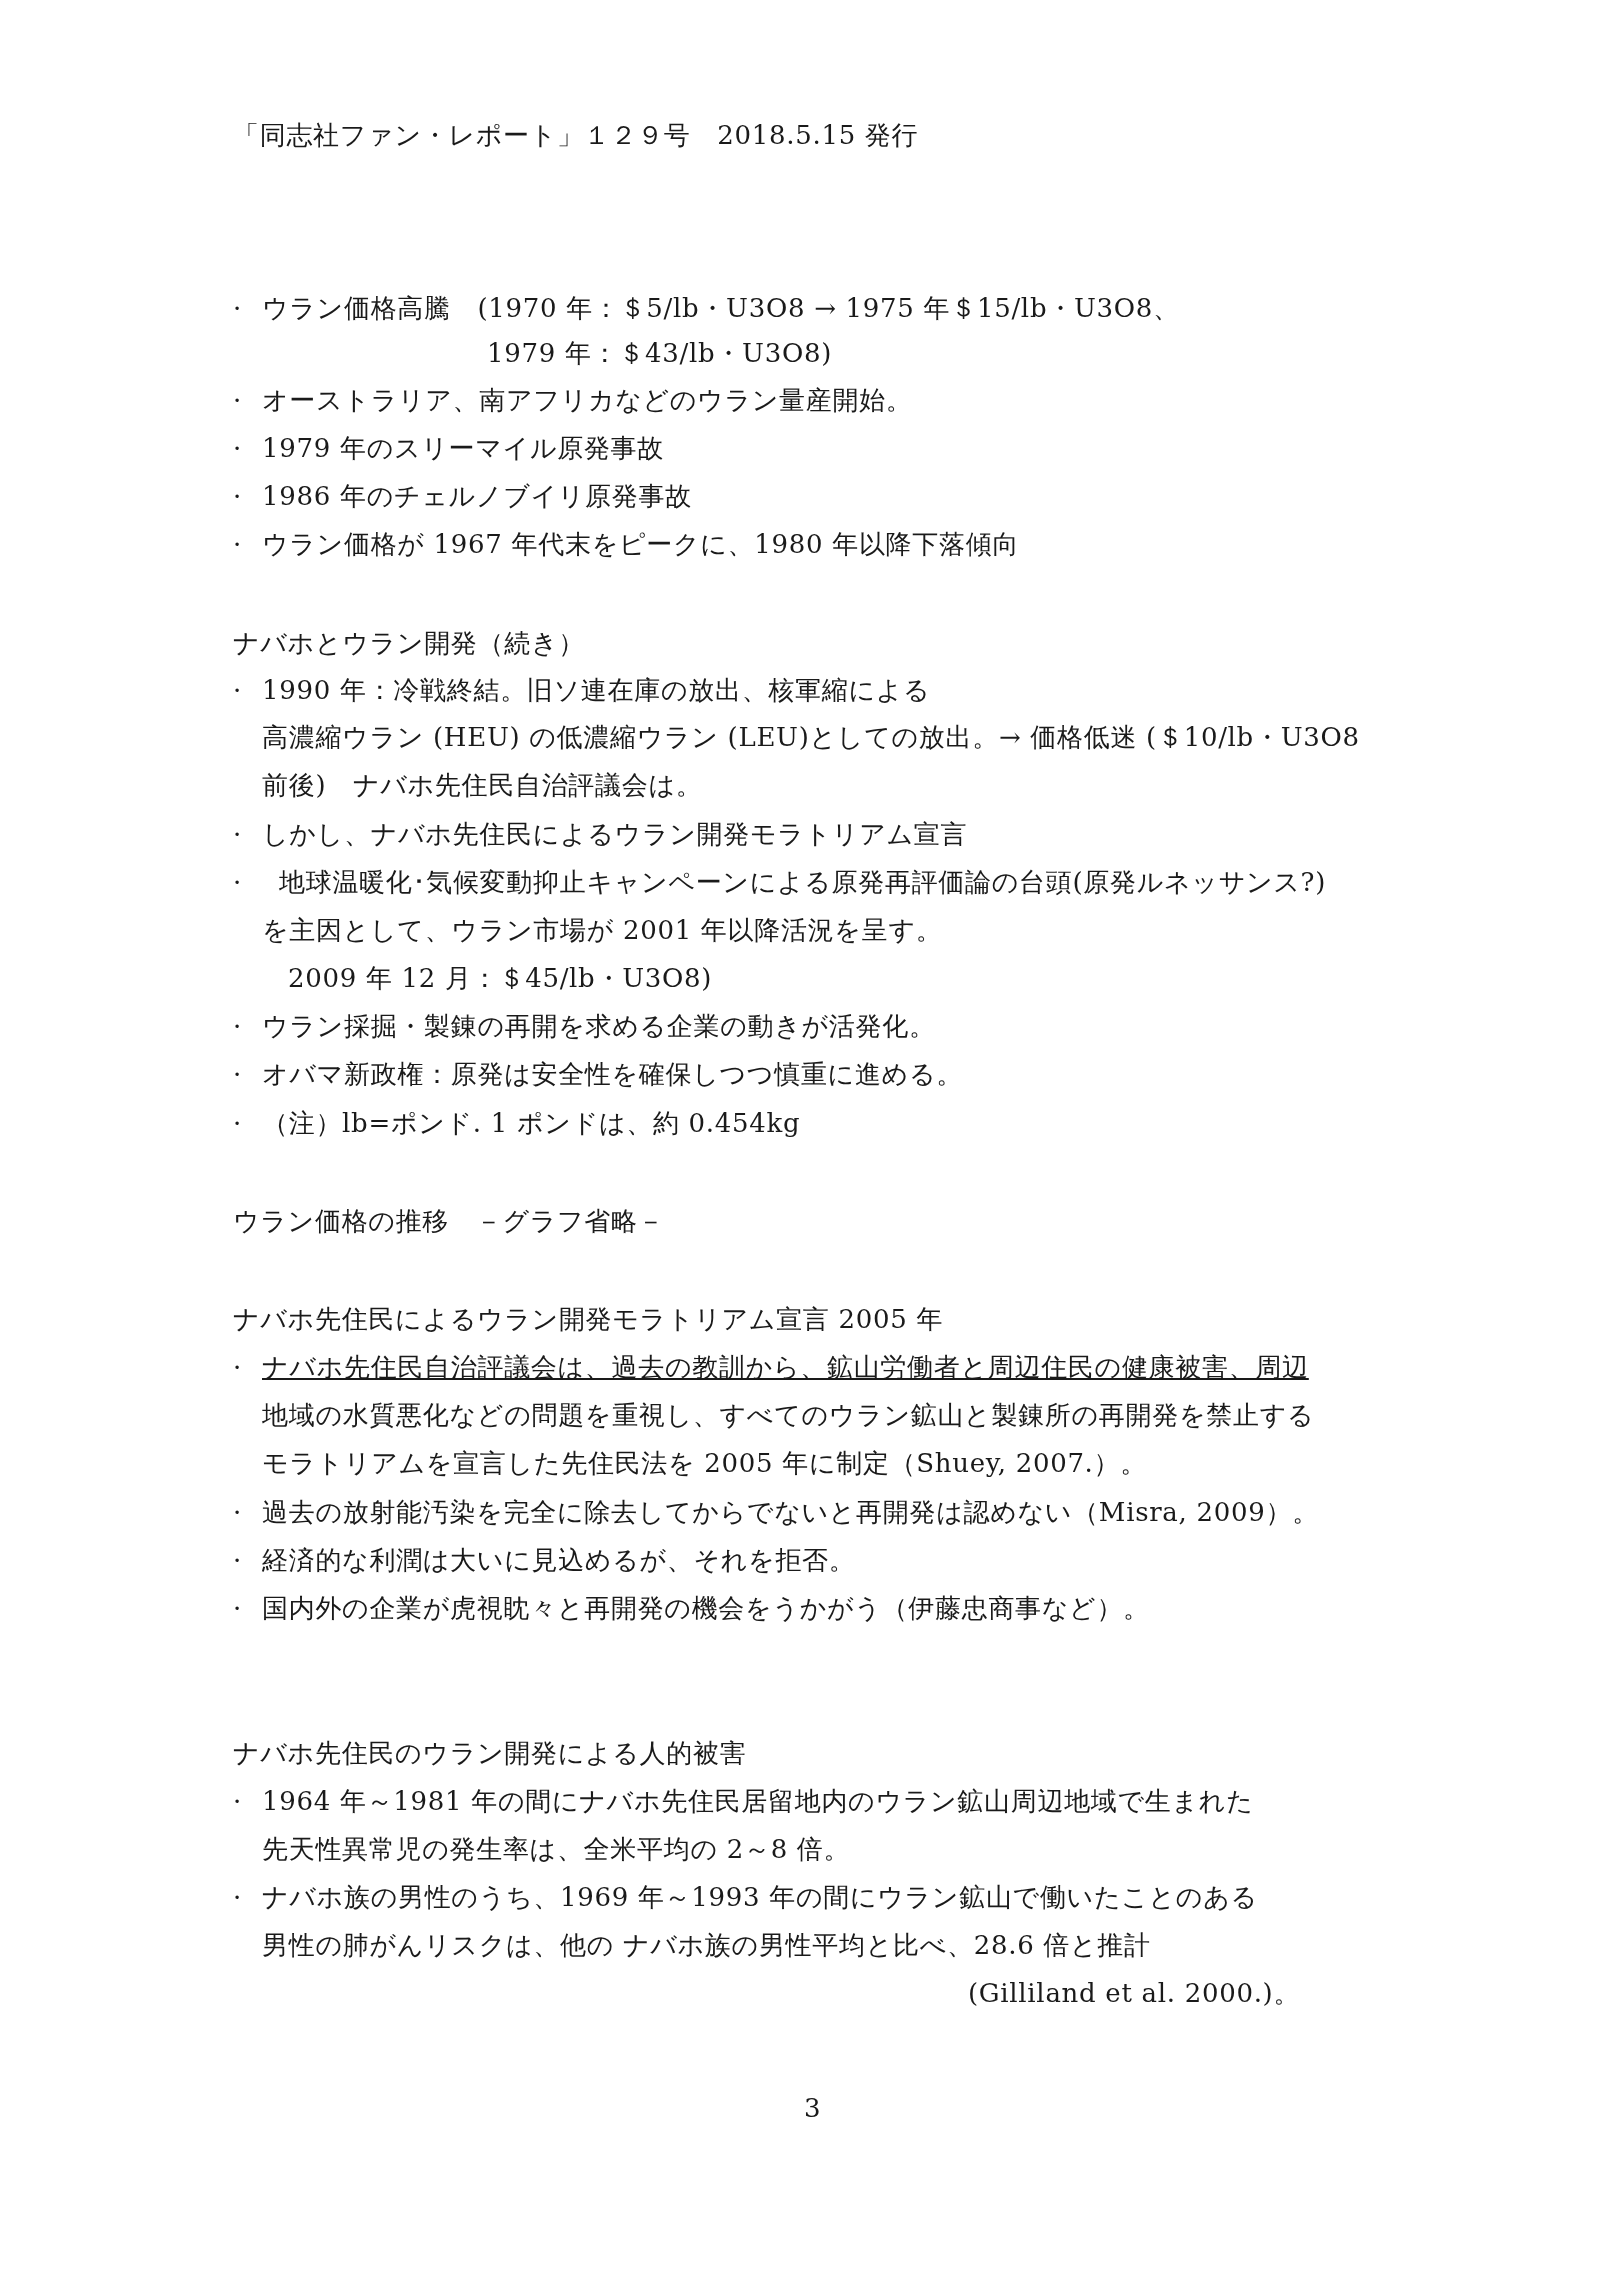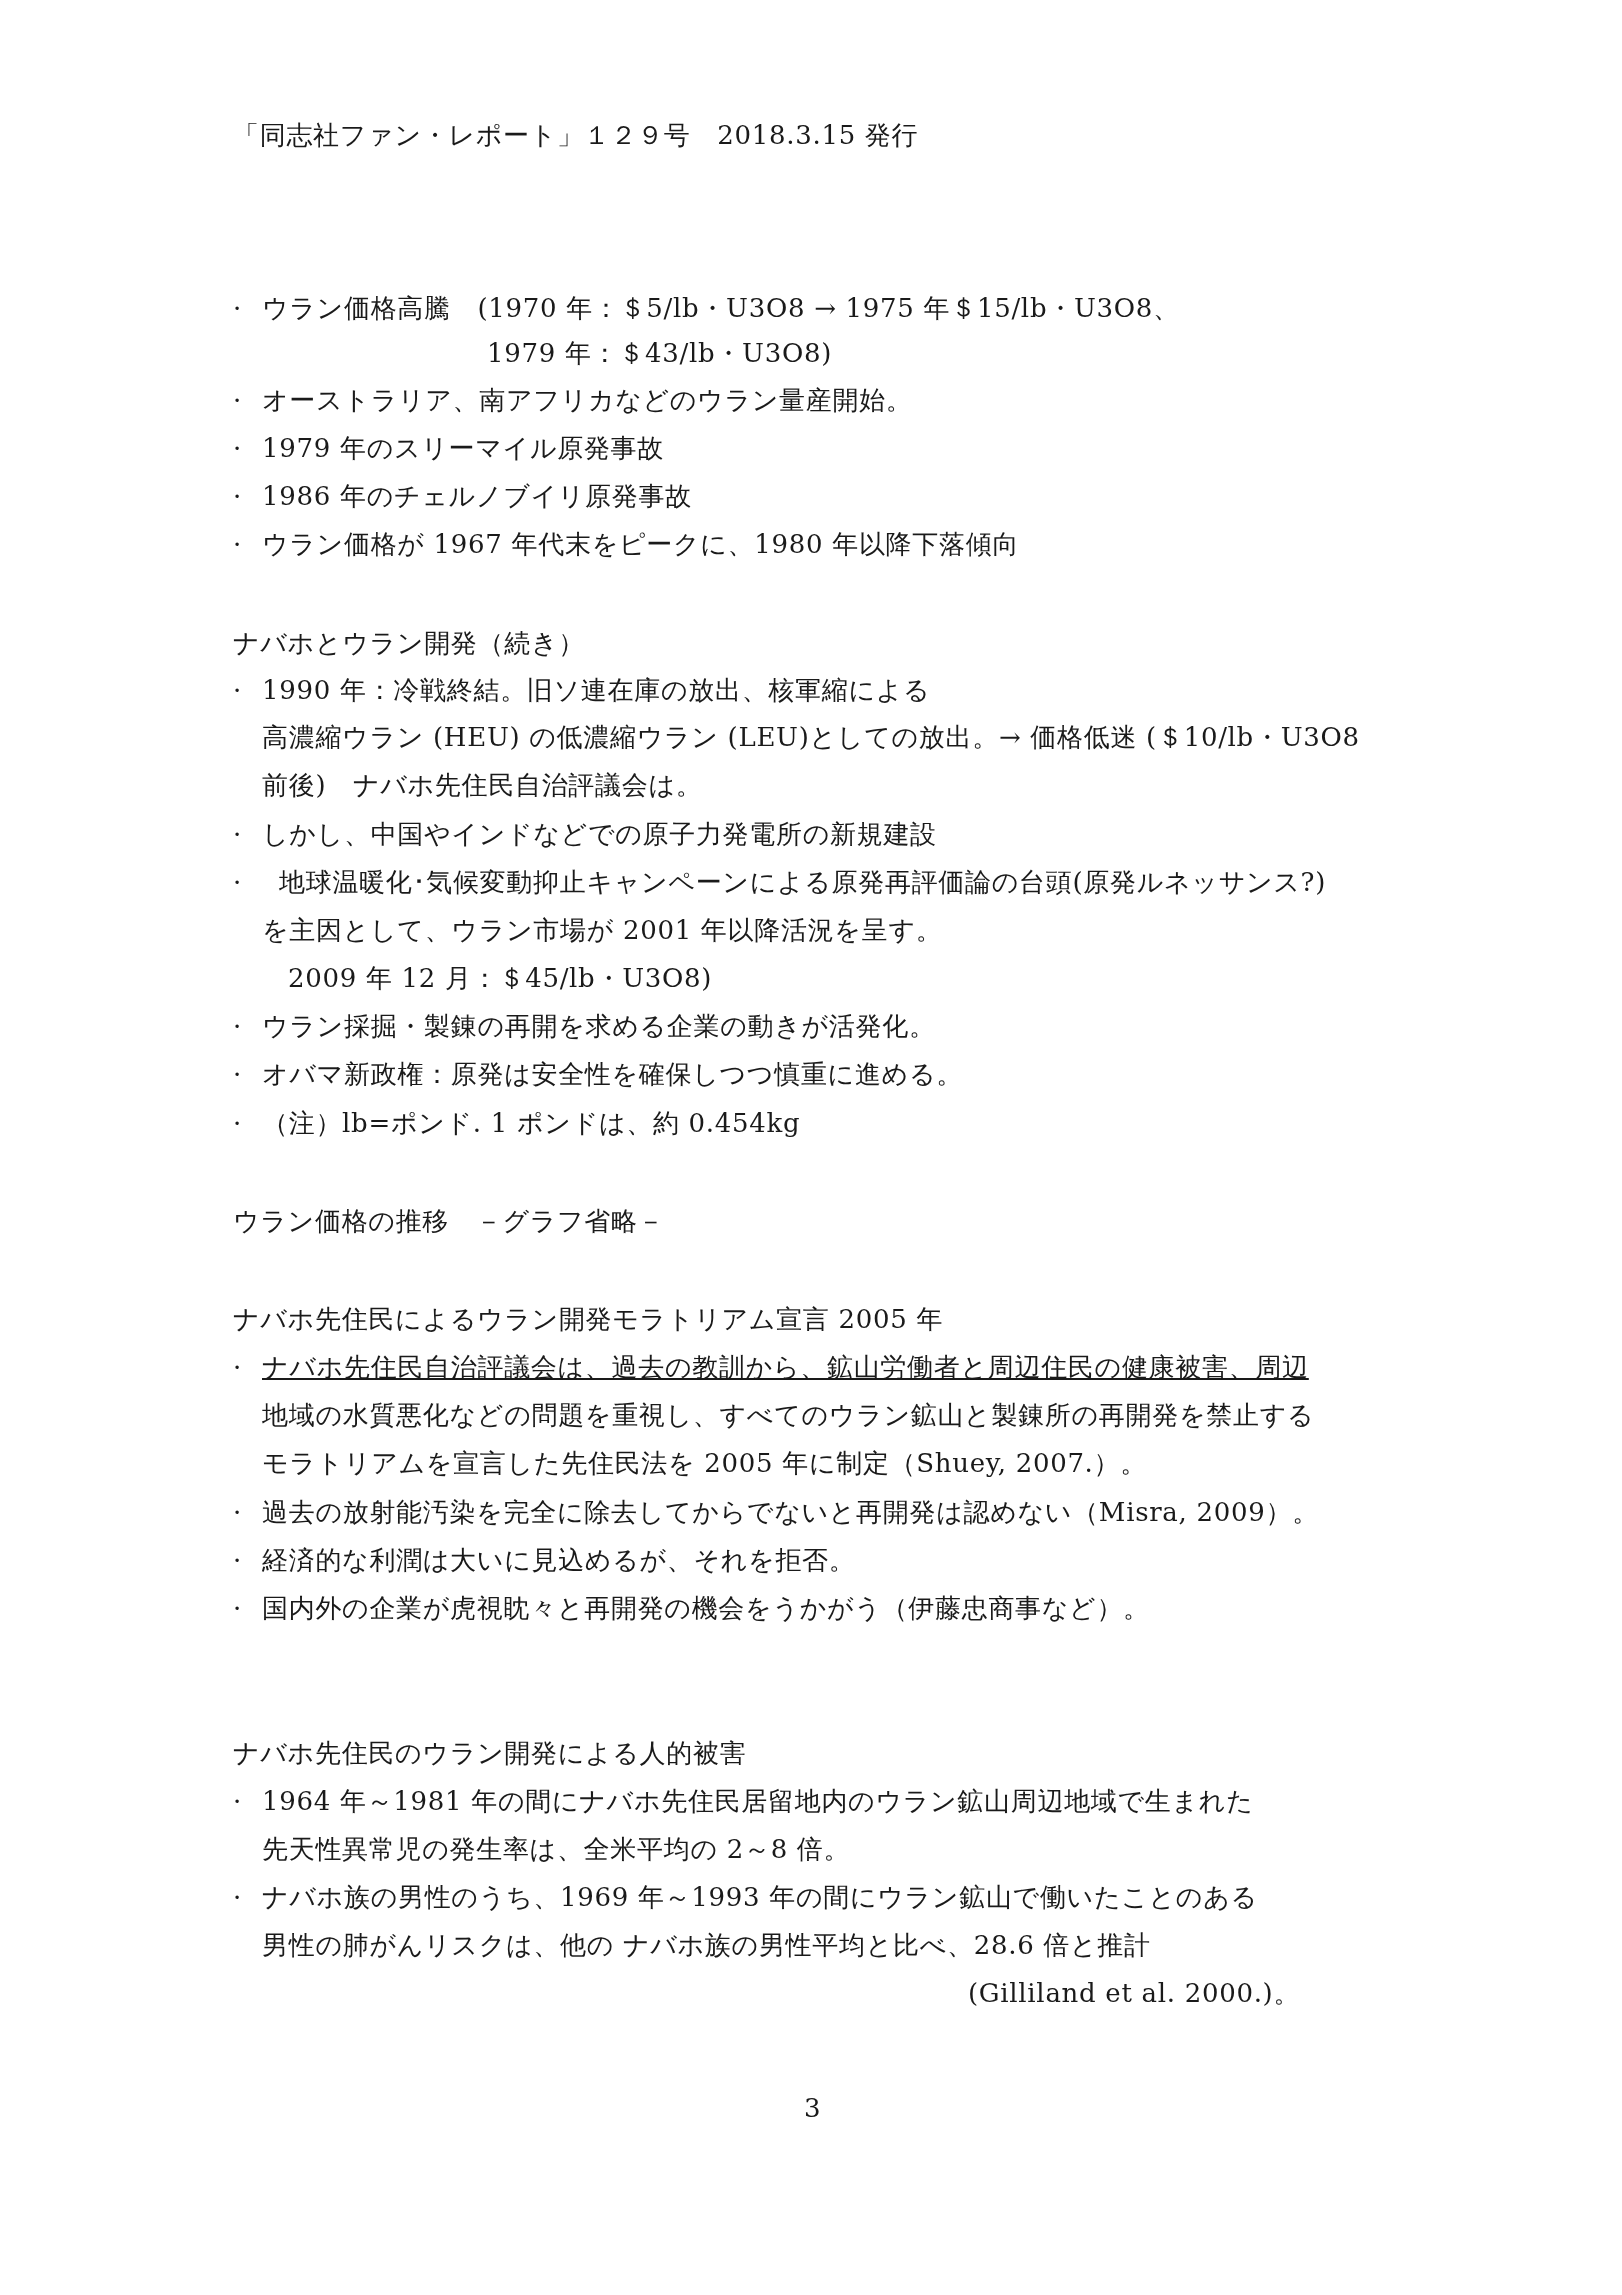--- a/index.html
+++ b/index.html
@@ -27,21 +27,21 @@
   .in3 { left: 487px; }
   .right { left: 968px; }
   .header { left: 233px; }
   .pagenum { left: 804px; font-size: 26px; }
 </style>
 </head>
 <body>
 
 <div>
 
-  <div class="line header" style="top:118px;">「同志社ファン・レポート」１２９号　2018.3.15 発行</div>
+  <div class="line header" style="top:118px;">「同志社ファン・レポート」１２９号　2018.5.15 発行</div>
 
   <div>
     <span class="bullet-dot" style="top:291px;">·</span>
     <div class="line t" style="top:291px;">ウラン価格高騰　(1970 年：＄5/lb・U3O8 → 1975 年＄15/lb・U3O8、</div>
     <div class="line in3" style="top:336px;">1979 年：＄43/lb・U3O8)</div>
 
     <span class="bullet-dot" style="top:383px;">·</span>
     <div class="line t" style="top:383px;">オーストラリア、南アフリカなどのウラン量産開始。</div>
 
     <span class="bullet-dot" style="top:431px;">·</span>
@@ -56,21 +56,21 @@
 
   <div>
     <div class="line h" style="top:626px;">ナバホとウラン開発（続き）</div>
 
     <span class="bullet-dot" style="top:673px;">·</span>
     <div class="line t" style="top:673px;">1990 年：冷戦終結。旧ソ連在庫の放出、核軍縮による</div>
     <div class="line t" style="top:720px;text-align:right;">高濃縮ウラン (HEU) の低濃縮ウラン (LEU)としての放出。→ 価格低迷 (＄10/lb・U3O8</div>
     <div class="line t" style="top:768px;">前後)　ナバホ先住民自治評議会は。</div>
 
     <span class="bullet-dot" style="top:817px;">·</span>
-    <div class="line t" style="top:817px;">しかし、中国やインドなどでの原子力発電所の新規建設</div>
+    <div class="line t" style="top:817px;">しかし、ナバホ先住民によるウラン開発モラトリアム宣言</div>
 
     <span class="bullet-dot" style="top:865px;">·</span>
     <div class="line t" style="top:865px;margin-left:17px;">地球温暖化･気候変動抑止キャンペーンによる原発再評価論の台頭(原発ルネッサンス?)</div>
     <div class="line t" style="top:913px;">を主因として、ウラン市場が 2001 年以降活況を呈す。</div>
     <div class="line in2" style="top:961px;">2009 年 12 月：＄45/lb・U3O8)</div>
 
     <span class="bullet-dot" style="top:1009px;">·</span>
     <div class="line t" style="top:1009px;">ウラン採掘・製錬の再開を求める企業の動きが活発化。</div>
 
     <span class="bullet-dot" style="top:1057px;">·</span>

